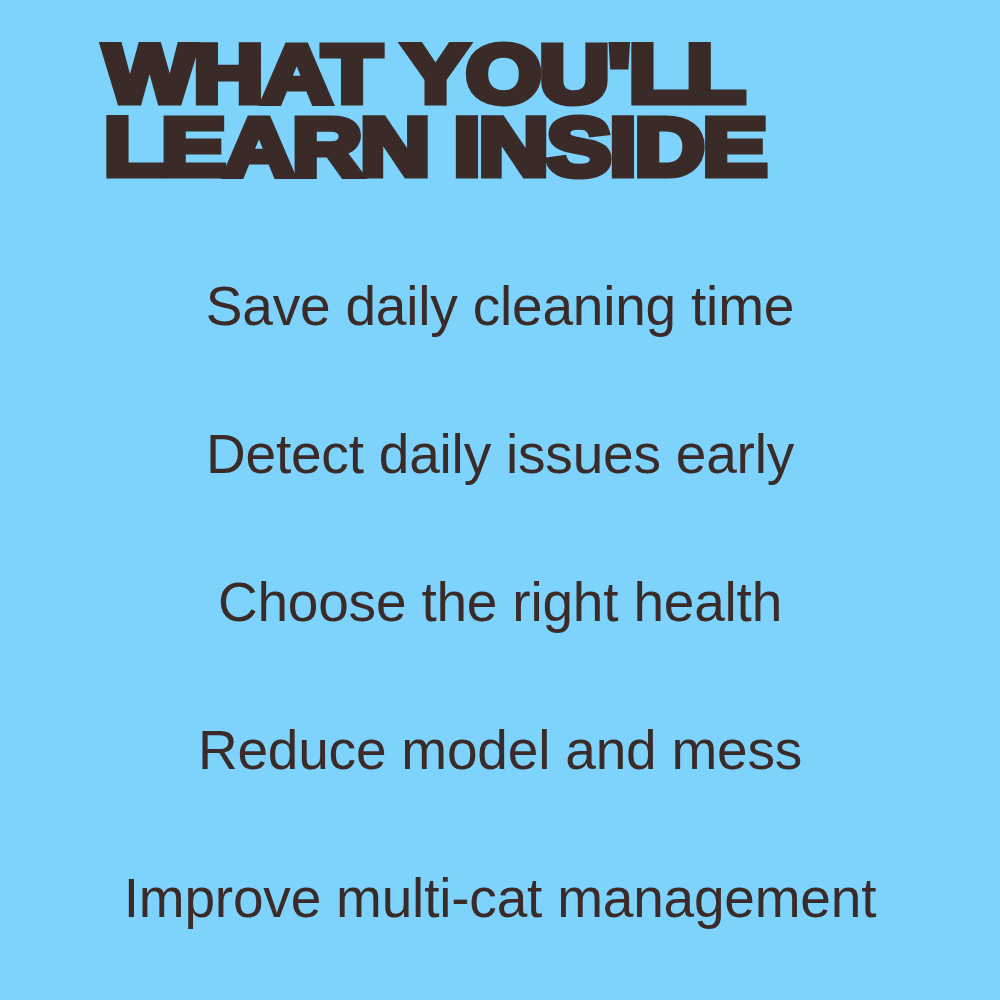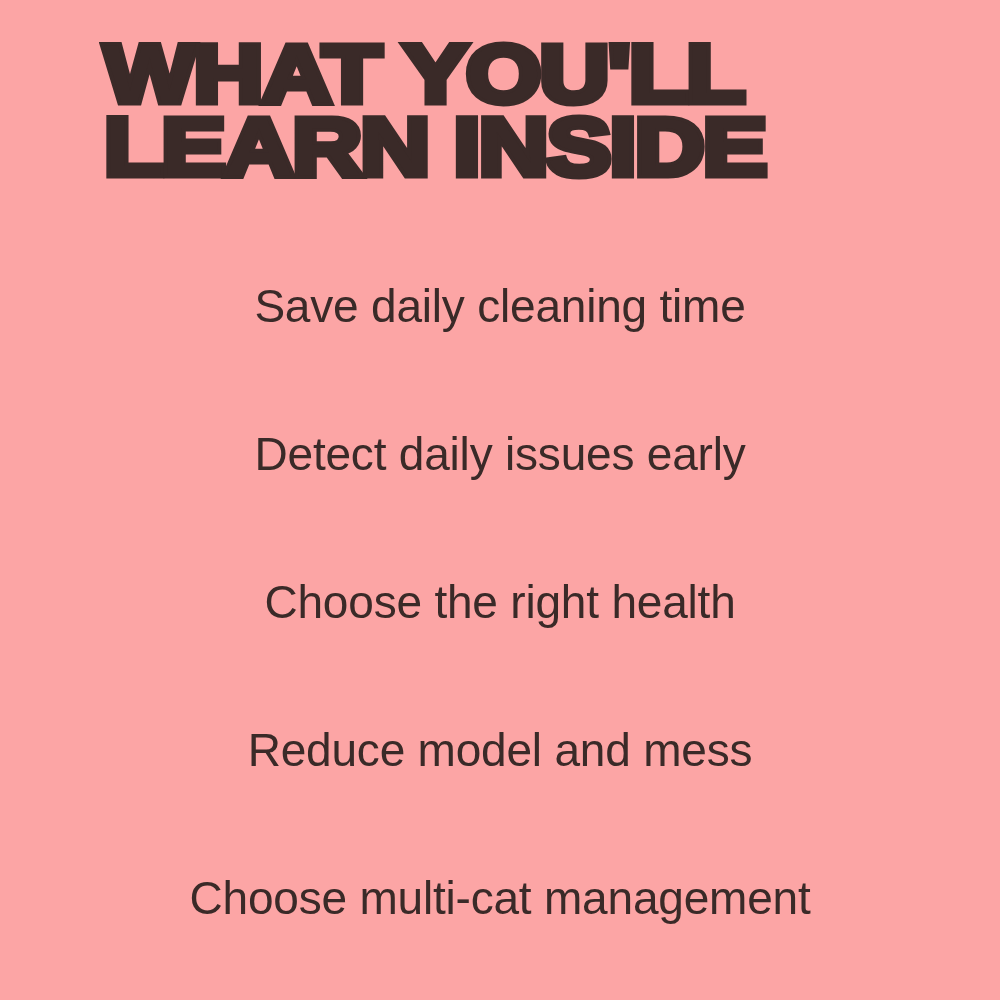--- a/index.html
+++ b/index.html
@@ -10,21 +10,21 @@
     width: 1000px;
     height: 1000px;
     overflow: hidden;
     font-family: "Liberation Sans", sans-serif;
   }
 
   #poster {
     position: relative;
     width: 1000px;
     height: 1000px;
-    background: #fca5a5;
+    background: #7dd3fc;
     box-sizing: border-box;
     overflow: hidden;
   }
 
   
   .headline {
     position: absolute;
     left: 104px;
     top: 38px;
     width: 820px;
@@ -58,36 +58,36 @@
   }
   .benefit-item {
     display: block;
     width: 1000px;
     height: 148px;
     line-height: 148px;
     text-align: center;
     color: #3A2A28;
     font-family: "Liberation Sans", "DejaVu Sans", sans-serif;
     font-weight: 400;
-    font-size: 46px;
+    font-size: 55px;
     letter-spacing: -0.2px;
     white-space: nowrap;
   }
 </style>
 </head>
 <body>
 
 <div id="poster">
 
   <div class="headline">
     <span class="headline-line line-1">WHAT YOU'LL</span>
     <span class="headline-line line-2">LEARN INSIDE</span>
   </div>
 
   <div class="benefits">
     <span class="benefit-item">Save daily cleaning time</span>
     <span class="benefit-item">Detect daily issues early</span>
     <span class="benefit-item">Choose the right health</span>
     <span class="benefit-item">Reduce model and mess</span>
-    <span class="benefit-item">Choose multi-cat management</span>
+    <span class="benefit-item">Improve multi-cat management</span>
   </div>
 
 </div>
 
 </body></html>

